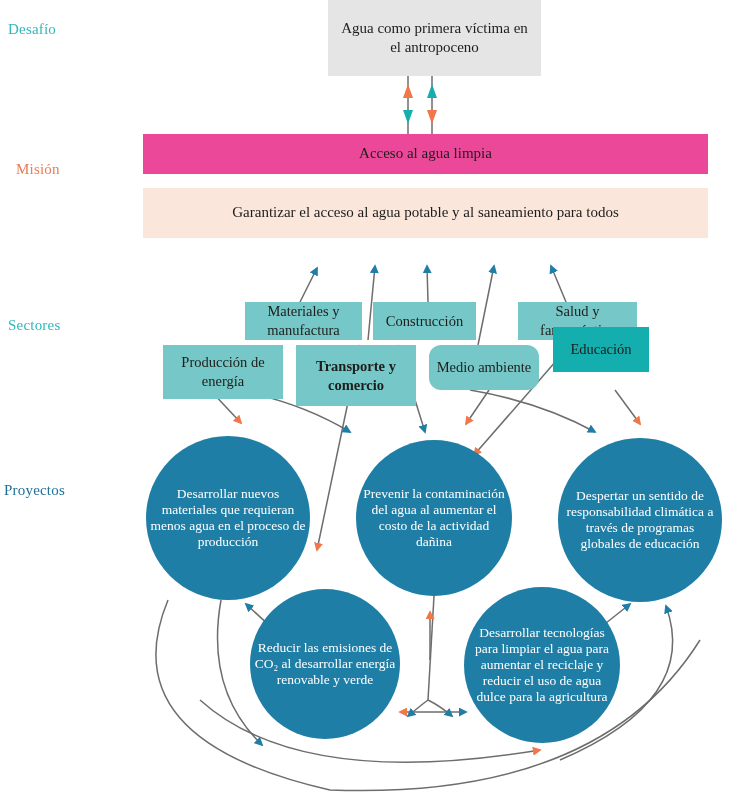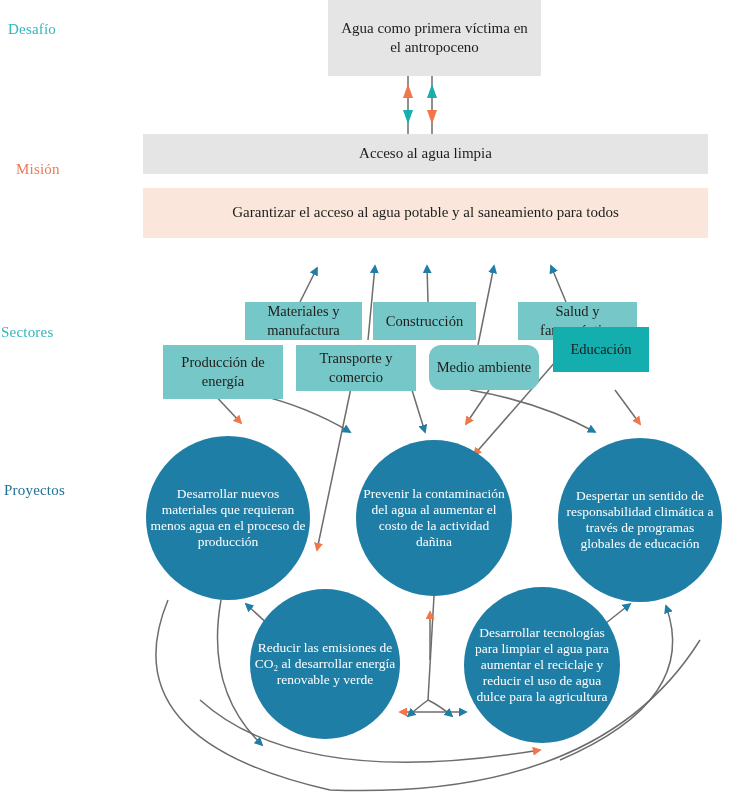--- a/index.html
+++ b/index.html
@@ -12,52 +12,52 @@
   #stage{position:absolute;left:0;top:0;width:751px;height:796px;}
   #wires{position:absolute;left:0;top:0;width:751px;height:796px;pointer-events:none;}
 
   .row-label{
     position:absolute;
     font-family:"Liberation Serif","DejaVu Serif",serif;
     font-size:15px;letter-spacing:.2px;white-space:nowrap;
   }
   .lbl-desafio{left:8px;top:21px;color:#31b7bc;}
   .lbl-mision{left:16px;top:161px;color:#ec7a54;}
-  .lbl-sectores{left:1px;top:317px;color:#31b7bc;margin-top:7px;}
+  .lbl-sectores{left:8px;top:317px;color:#31b7bc;}
   .lbl-proyectos{left:4px;top:482px;color:#1f6f96;}
 
   .box{
     position:absolute;display:flex;align-items:center;justify-content:center;
     text-align:center;line-height:1.28;
   }
 
   .challenge-box{
     left:328px;top:0px;width:213px;height:76px;
     background:#e5e5e5;color:#1d1d1b;font-size:15px;
   }
   .challenge-box .inner{padding:0 10px;}
 
   .mission-head{
     left:143px;top:134px;width:565px;height:40px;
-    background:#e5e5e5;color:#1d1d1b;font-size:15px;
+    background:#ec4899;color:#1d1d1b;font-size:15px;
   }
   .mission-body{
     left:143px;top:188px;width:565px;height:50px;
     background:#fae6da;color:#1d1d1b;font-size:15px;
   }
 
   .sector{
     background:#76c8c8;color:#1d1d1b;font-size:14.5px;
   }
   .sector.dark{background:#14aeae;}
   .s-materiales{left:245px;top:302px;width:117px;height:38px;}
   .s-construccion{left:373px;top:302px;width:103px;height:38px;}
   .s-salud{left:518px;top:302px;width:119px;height:38px;}
   .s-produccion{left:163px;top:345px;width:120px;height:54px;}
-  .s-transporte{left:296px;top:345px;width:120px;height:46px;}
+  .s-transporte{left:296px;top:345px;width:120px;height:61px;font-weight:bold;}
   .s-medio{left:429px;top:345px;width:110px;height:45px;border-radius:12px;}
   .s-educacion{left:553px;top:327px;width:96px;height:45px;}
 
   .circle{
     position:absolute;border-radius:50%;
     background:#1f7ea5;color:#ffffff;
     display:flex;align-items:center;justify-content:center;text-align:center;
     font-size:13.5px;line-height:1.18;
   }
   .circle .inner{padding:0 4px;}

